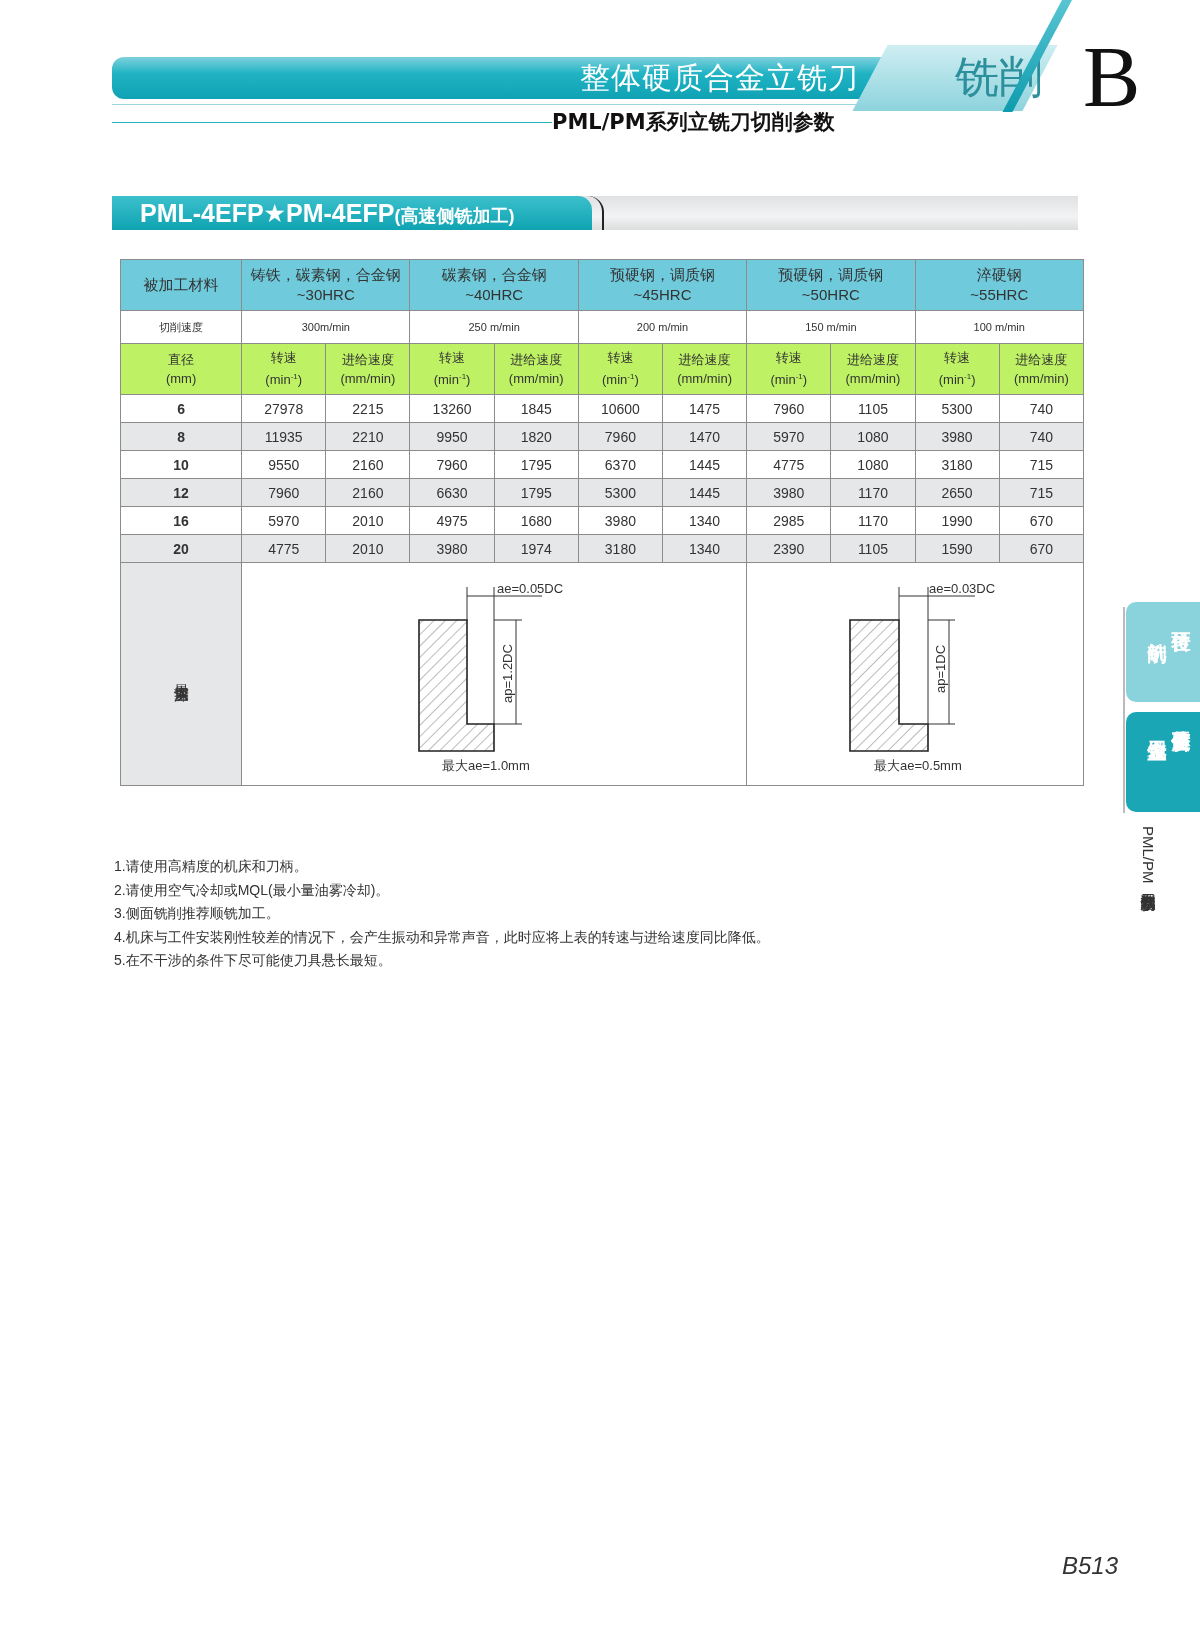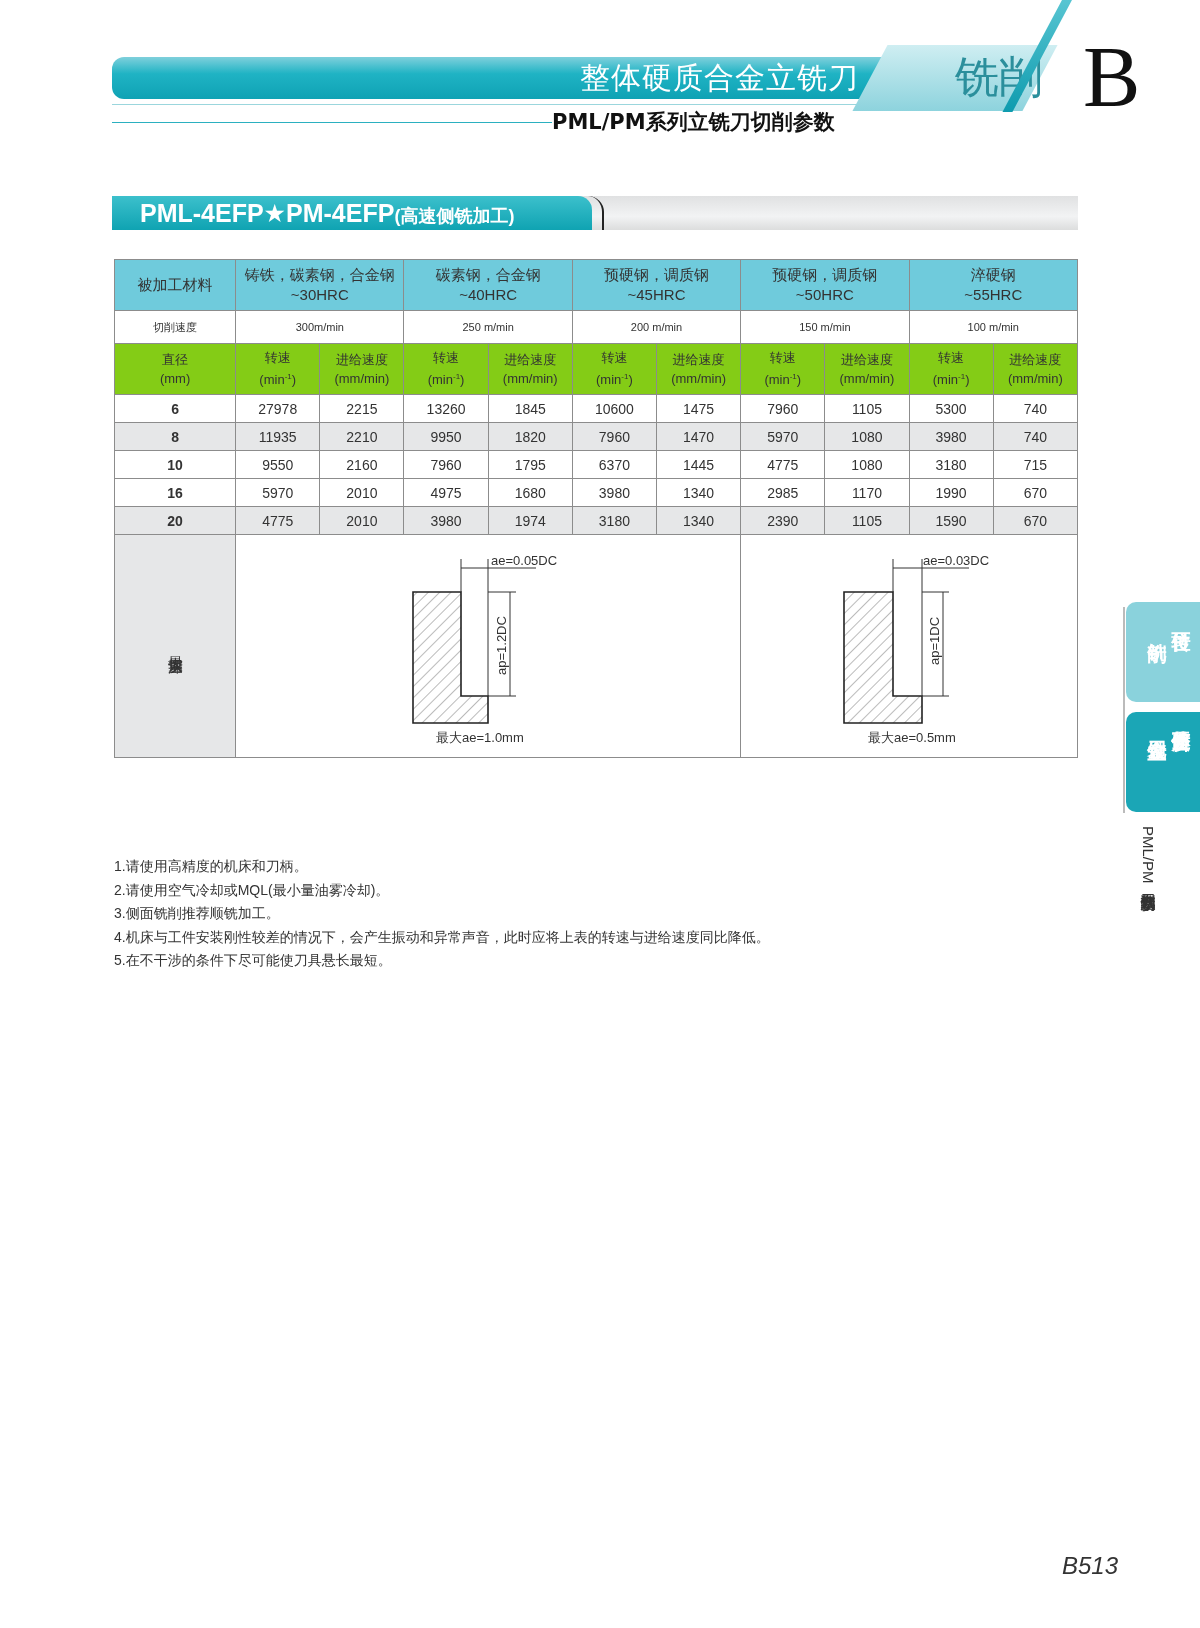--- a/index.html
+++ b/index.html
@@ -14,25 +14,25 @@
   .hdr-tab-text{position:absolute;left:925px;top:48px;font-size:44px;color:#2b8f9c;font-family:"DejaVu Sans",sans-serif;margin-left:30px;}
   .hdr-slash{position:absolute;left:1062px;top:0;width:10px;height:112px;background:linear-gradient(180deg,#58c5d2,#0e9bae);transform:skewX(-28deg);transform-origin:top;}
   .hdr-letter{position:absolute;left:1083px;top:34px;font-size:86px;font-family:"Liberation Serif",serif;color:#111;line-height:1;}
   
   .sec-bar{position:absolute;left:112px;top:196px;width:966px;height:34px;background:linear-gradient(180deg,#e0e1e2,#f2f3f4 60%,#dcdddd);}
   .sec-tab{position:absolute;left:112px;top:196px;width:480px;height:34px;background:linear-gradient(180deg,#3cc0cc,#0fa3b2);border-top-right-radius:14px;}
   .sec-tab:after{content:"";position:absolute;right:-12px;top:0;width:16px;height:34px;border-right:2px solid #222;border-top-right-radius:16px;border-bottom-right-radius:0;}
   .sec-text{position:absolute;left:140px;top:199px;color:#fff;font-weight:bold;font-size:25px;white-space:nowrap;}
   .sec-text small{font-size:18px;}
   
-  table.params{position:absolute;left:114px;top:259px;width:964px;border-collapse:collapse;font-size:14px;color:#333;table-layout:fixed;border-radius:31px;}
+  table.params{position:absolute;left:120px;top:259px;width:964px;border-collapse:collapse;font-size:14px;color:#333;table-layout:fixed;border-radius:31px;}
   table.params td{border:1px solid #8c8c8c;text-align:center;padding:0;}
   .r-mat td{background:#6fcbdc;height:50px;font-size:15px;line-height:20px;}
   .r-speed td{background:#fff;height:32px;font-size:11px;}
-  .r-unit td{background:#84cc16;height:50px;font-size:13px;line-height:19px;}
+  .r-unit td{background:#bef264;height:50px;font-size:13px;line-height:19px;}
   .r-data td{height:27px;font-size:14px;}
   .r-data.alt td{background:#e6e7e8;}
   .r-data td.dia{font-weight:bold;}
   .r-depth td{height:222px;}
   .depth-label{background:#e6e7e8;writing-mode:vertical-rl;text-orientation:upright;font-size:15px;letter-spacing:1px;}
   sup{font-size:8px;}
   .diagram{position:relative;height:222px;}
   .diagram svg{position:absolute;left:0;top:0;}
   
   .notes{position:absolute;left:114px;top:855px;font-size:14px;line-height:23.5px;color:#333;}
@@ -185,20 +185,33 @@
         <td class="dia">10</td>
         <td>9550</td>
         <td>2160</td>
         <td>7960</td>
         <td>1795</td>
         <td>6370</td>
         <td>1445</td>
         <td>4775</td>
         <td>1080</td>
         <td>3180</td>
+        <td>715</td>
+      </tr>
+      <tr class="r-data alt">
+        <td class="dia">12</td>
+        <td>7960</td>
+        <td>2160</td>
+        <td>6630</td>
+        <td>1795</td>
+        <td>5300</td>
+        <td>1445</td>
+        <td>3980</td>
+        <td>1170</td>
+        <td>2650</td>
         <td>715</td>
       </tr>
       <tr class="r-data">
         <td class="dia">16</td>
         <td>5970</td>
         <td>2010</td>
         <td>4975</td>
         <td>1680</td>
         <td>3980</td>
         <td>1340</td>

